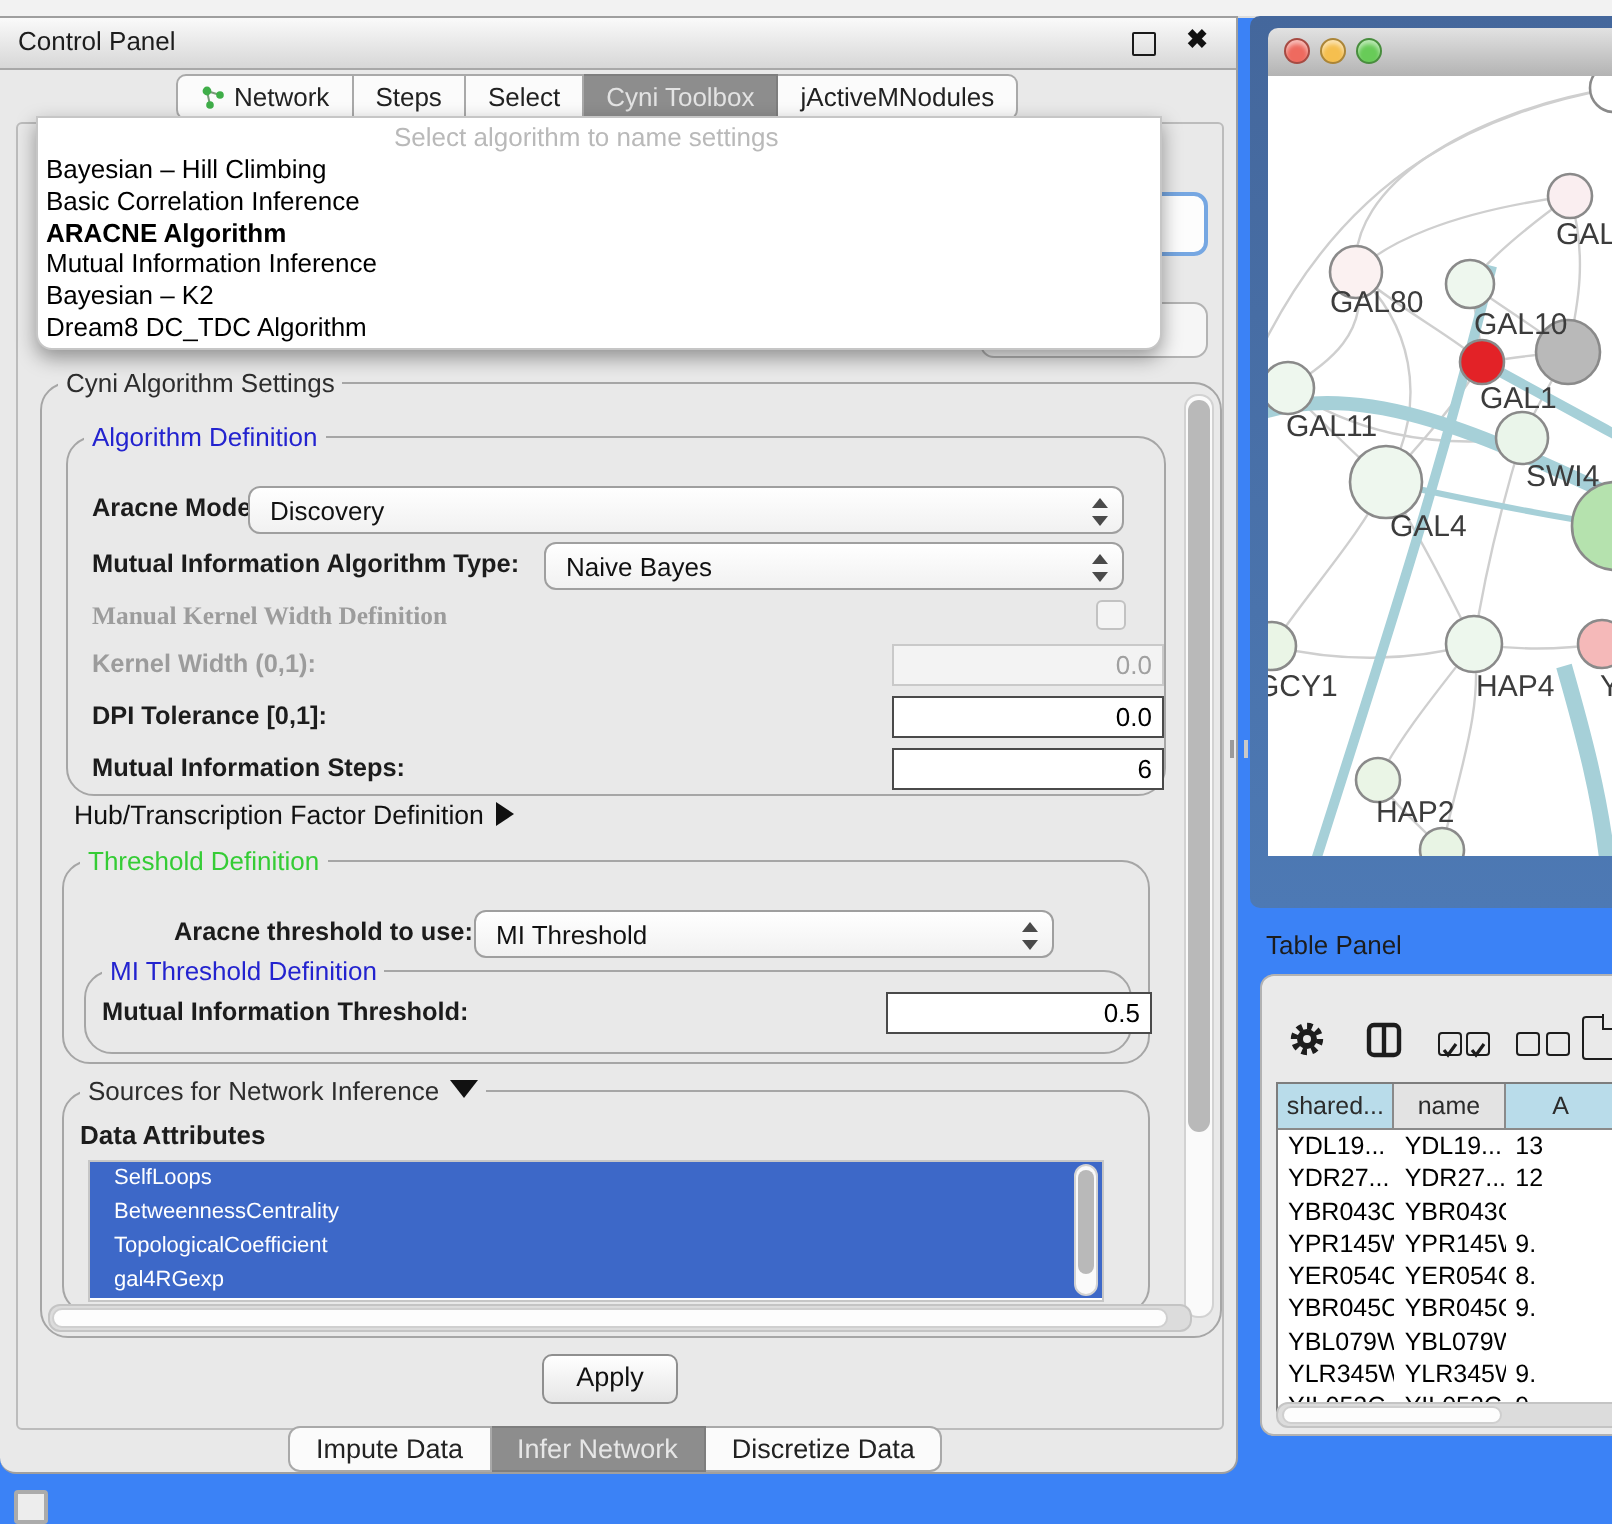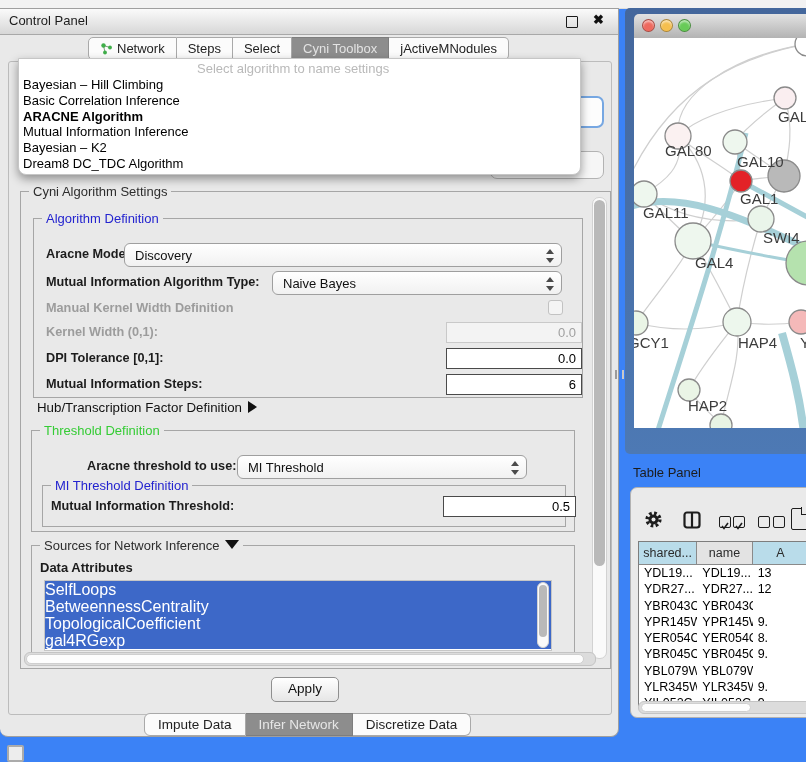--- a/index.html
+++ b/index.html
@@ -31,21 +31,21 @@
   .popup .prompt{position:absolute;left:178px;top:2px;font-size:13px;color:#b9b9b9;}
   .popup ul{list-style:none;margin:0;padding:18px 0 0 4px;}
   .popup li{font-size:13px;line-height:15.8px;color:#000;white-space:nowrap;}
   .popup li.bold{font-weight:bold;}
   
   .hidcombo1{left:500px;top:87px;width:104px;height:32px;background:#fdfdfd;border:2px solid #76a7e2;
              border-radius:7px;z-index:5;box-sizing:border-box;}
   .hidcombo2{left:490px;top:142px;width:114px;height:28px;background:#f6f6f6;border:1px solid #b3b3b3;
              border-radius:7px;z-index:5;box-sizing:border-box;}
   
-  .group{position:absolute;border:1px solid #a6a6a6;border-radius:0;}
+  .group{position:absolute;border:1px solid #a6a6a6;border-radius:14px;}
   .legend{position:absolute;top:-8px;left:8px;background:#e9e9e9;padding:0 4px;font-size:13px;color:#2d2d2d;white-space:nowrap;}
   .legend.blue{color:#2323cf;}
   .legend.green{color:#35cc35;}
   .lbl{position:absolute;font-size:12.7px;font-weight:bold;color:#1c1c1c;white-space:nowrap;}
   .lbl.dis{color:#9c9c9c;}
   .plain{position:absolute;font-size:13.3px;color:#111;white-space:nowrap;}
   
   .combo{position:absolute;height:24px;background:linear-gradient(#ffffff,#f1f1f1);border:1px solid #9f9f9f;
          border-radius:6px;box-sizing:border-box;}
   .combo .ctext{position:absolute;left:10px;top:4px;font-size:13px;color:#111;}
@@ -63,21 +63,21 @@
              border-left:9px solid #111;vertical-align:-1px;margin-left:6px;}
   .tri-down{display:inline-block;width:0;height:0;border-left:7px solid transparent;border-right:7px solid transparent;
             border-top:9px solid #111;vertical-align:1px;margin-left:5px;}
   
   .vsb{position:absolute;background:#fafafa;border:1px solid #d2d2d2;border-radius:7px;}
   .vsb .thumb{position:absolute;left:1px;right:1px;background:#b9b9b9;border-radius:6px;}
   .hsb{position:absolute;background:#dcdcdc;border:1px solid #c4c4c4;border-radius:6px;}
   .hsb .thumb{position:absolute;top:1px;bottom:1px;background:#fdfdfd;border:1px solid #cfcfcf;border-radius:6px;}
   
   .attrlist{position:absolute;background:#fff;border:1px solid #c6c6c6;overflow:hidden;}
-  .attrlist .aitem{height:17px;line-height:17px;font-size:16px;color:#fff;padding-left:0;background:#3d68c8;}
+  .attrlist .aitem{height:17px;line-height:17px;font-size:11px;color:#fff;padding-left:12px;background:#3d68c8;}
   
   .applybtn{left:271px;top:668px;width:66px;height:23px;background:linear-gradient(#ffffff,#e6e6e6);
             border:1px solid #8f8f8f;border-radius:5px;font-size:13.5px;text-align:center;line-height:21px;color:#111;}
   .btabs{left:144px;top:704px;height:23px;display:flex;}
   .btab{background:#fbfbfb;border:1px solid #a9a9a9;border-left:none;padding:0 13px;font-size:13.5px;
         line-height:21px;color:#222;}
   .btab:first-child{border-left:1px solid #a9a9a9;border-radius:6px 0 0 6px;}
   .btab:last-child{border-radius:0 6px 6px 0;}
   .btab.sel{background:#8d8d8d;color:#e6e6e6;border-color:#7e7e7e;}
   
@@ -187,21 +187,21 @@
 
         <span class="lbl" style="left:12px;top:56px;">Mutual Information Algorithm Type:</span>
         <div class="combo" style="left:238px;top:52px;width:290px;">
           <span class="ctext">Naive Bayes</span>
           <span class="arrows">
               <span class="up"></span>
               <span class="dn"></span>
             </span>
         </div>
 
-        <span class="lbl dis" style="left:12px;top:82px;">Manual Kernel Width Definition</span>
+        <span class="lbl dis" style="left:12px;top:82px;font-family:Liberation Serif, serif;">Manual Kernel Width Definition</span>
         <span class="checkbox" style="left:514px;top:81px;"></span>
 
         <span class="lbl dis" style="left:12px;top:106px;">Kernel Width (0,1):</span>
         <span class="field dis" style="left:392px;top:103px;width:136px;">0.0</span>
 
         <span class="lbl" style="left:12px;top:132px;">DPI Tolerance [0,1]:</span>
         <span class="field" style="left:392px;top:129px;width:136px;">0.0</span>
 
         <span class="lbl" style="left:12px;top:158px;">Mutual Information Steps:</span>
         <span class="field" style="left:392px;top:155px;width:136px;">6</span>

